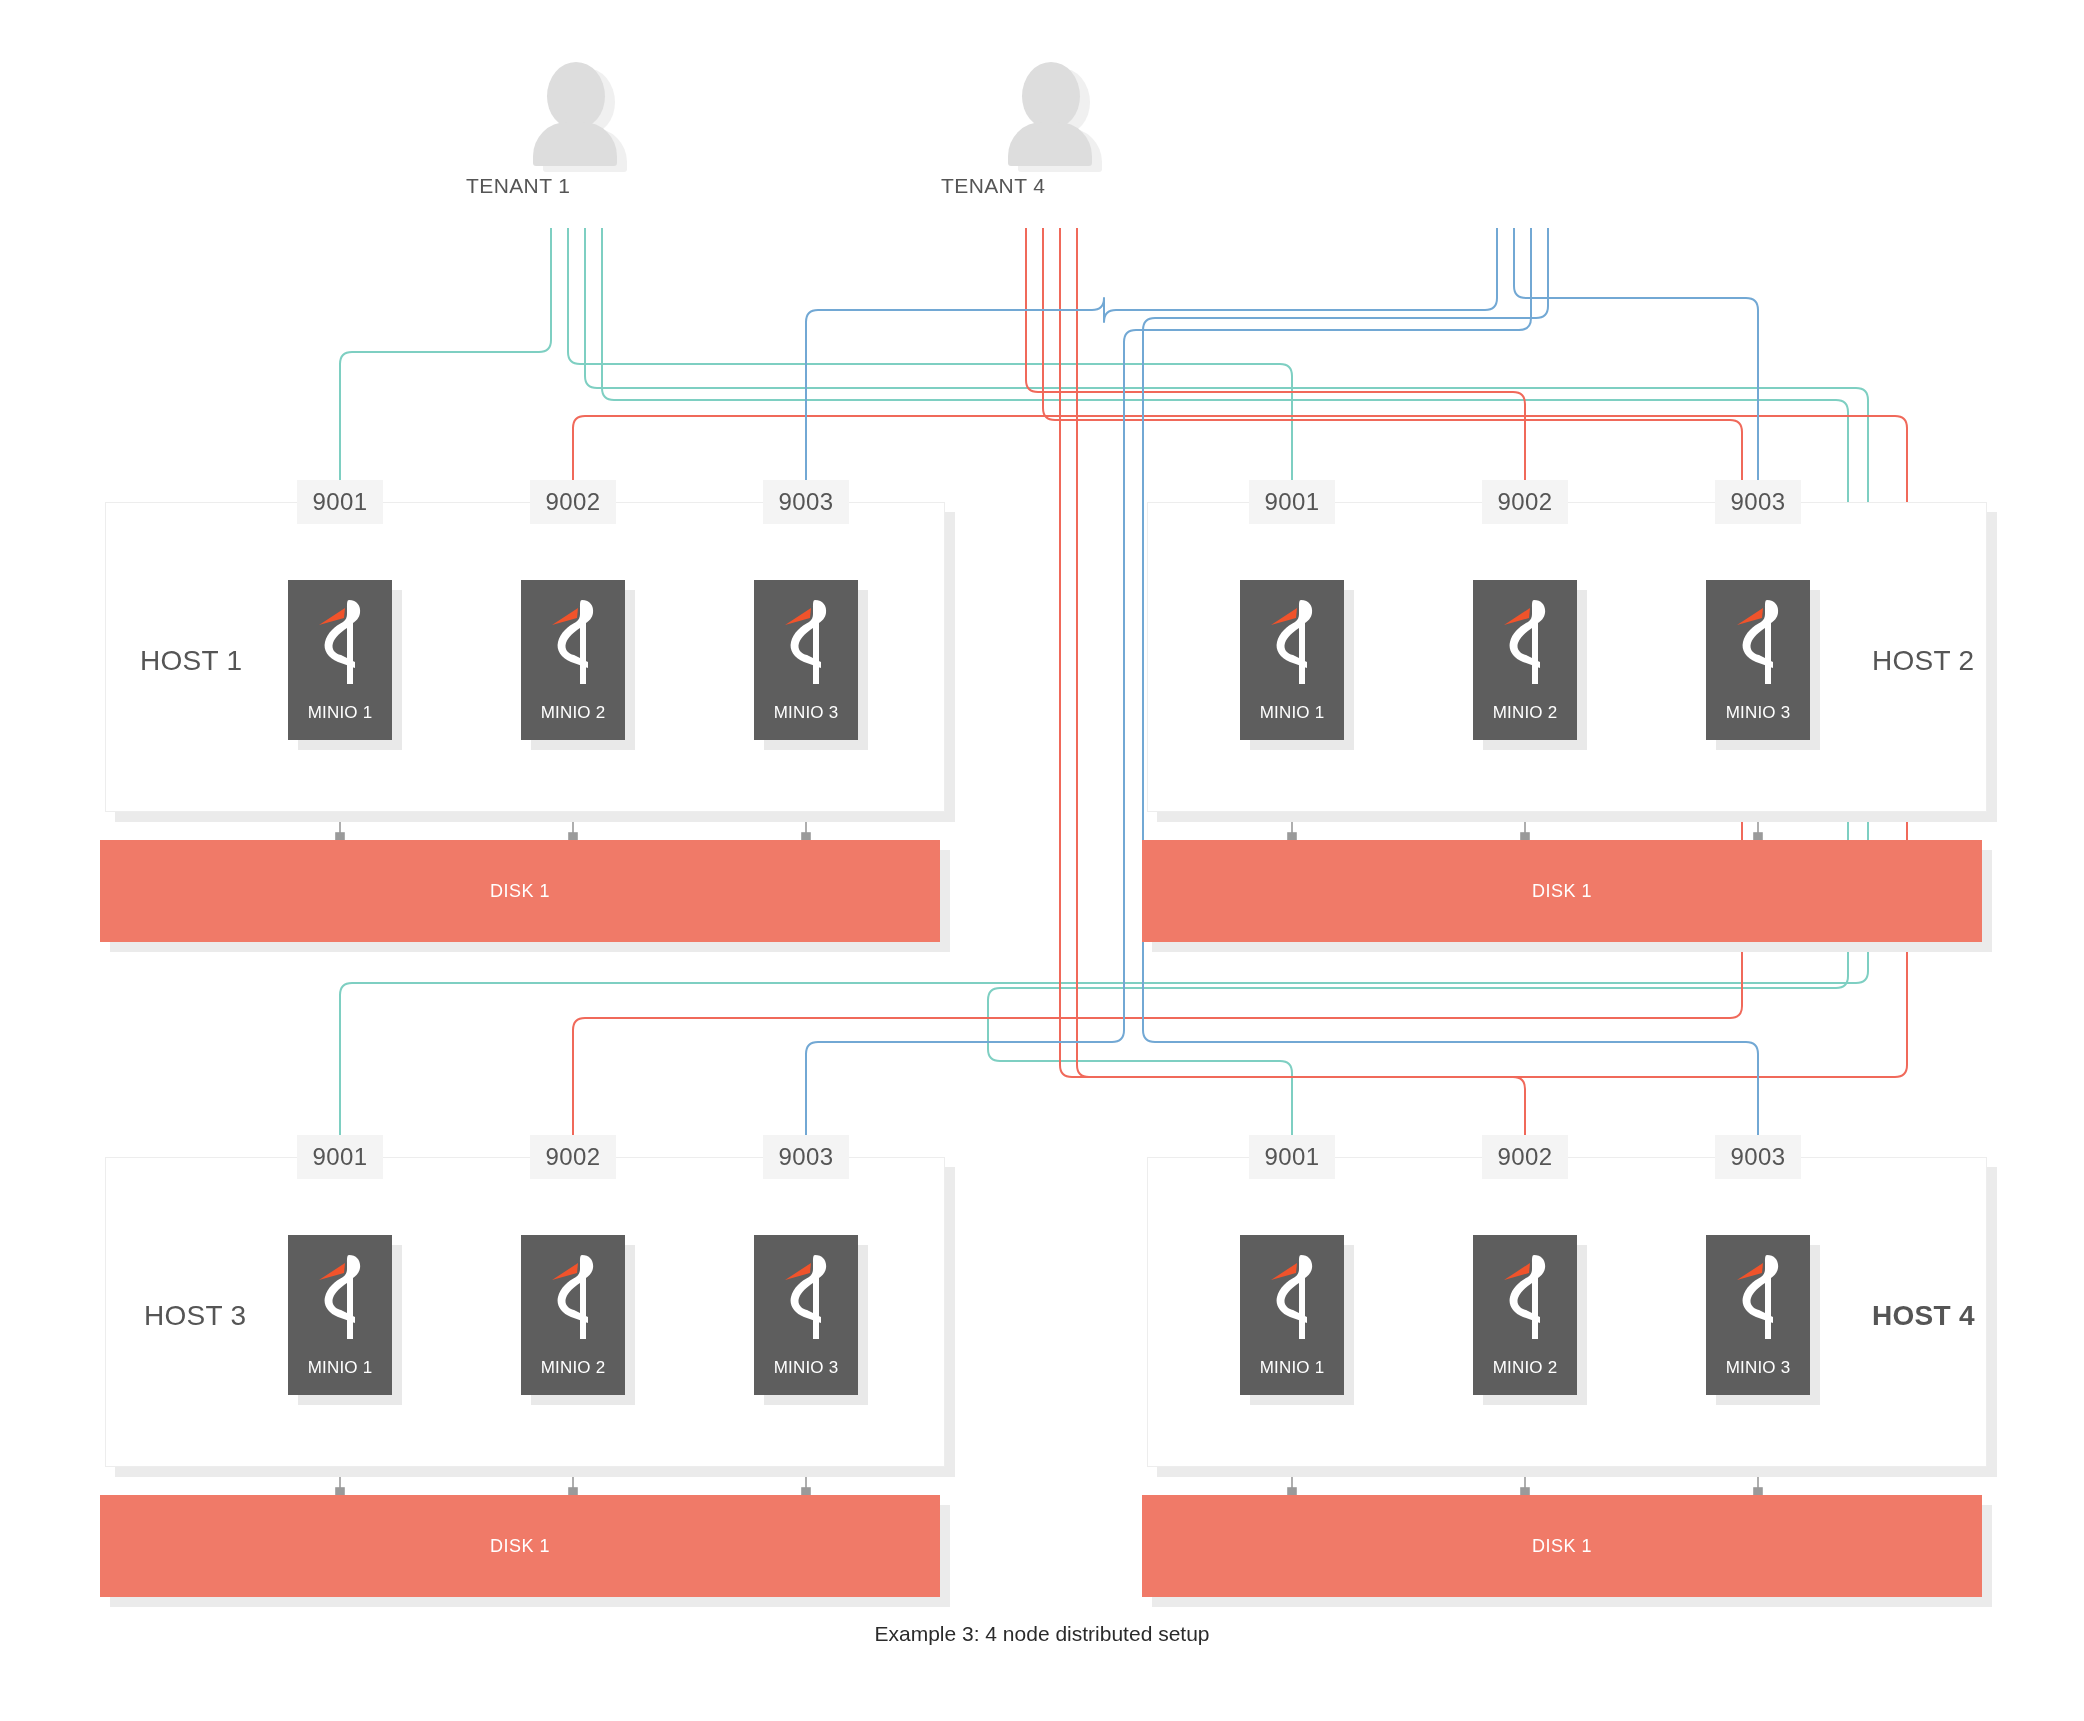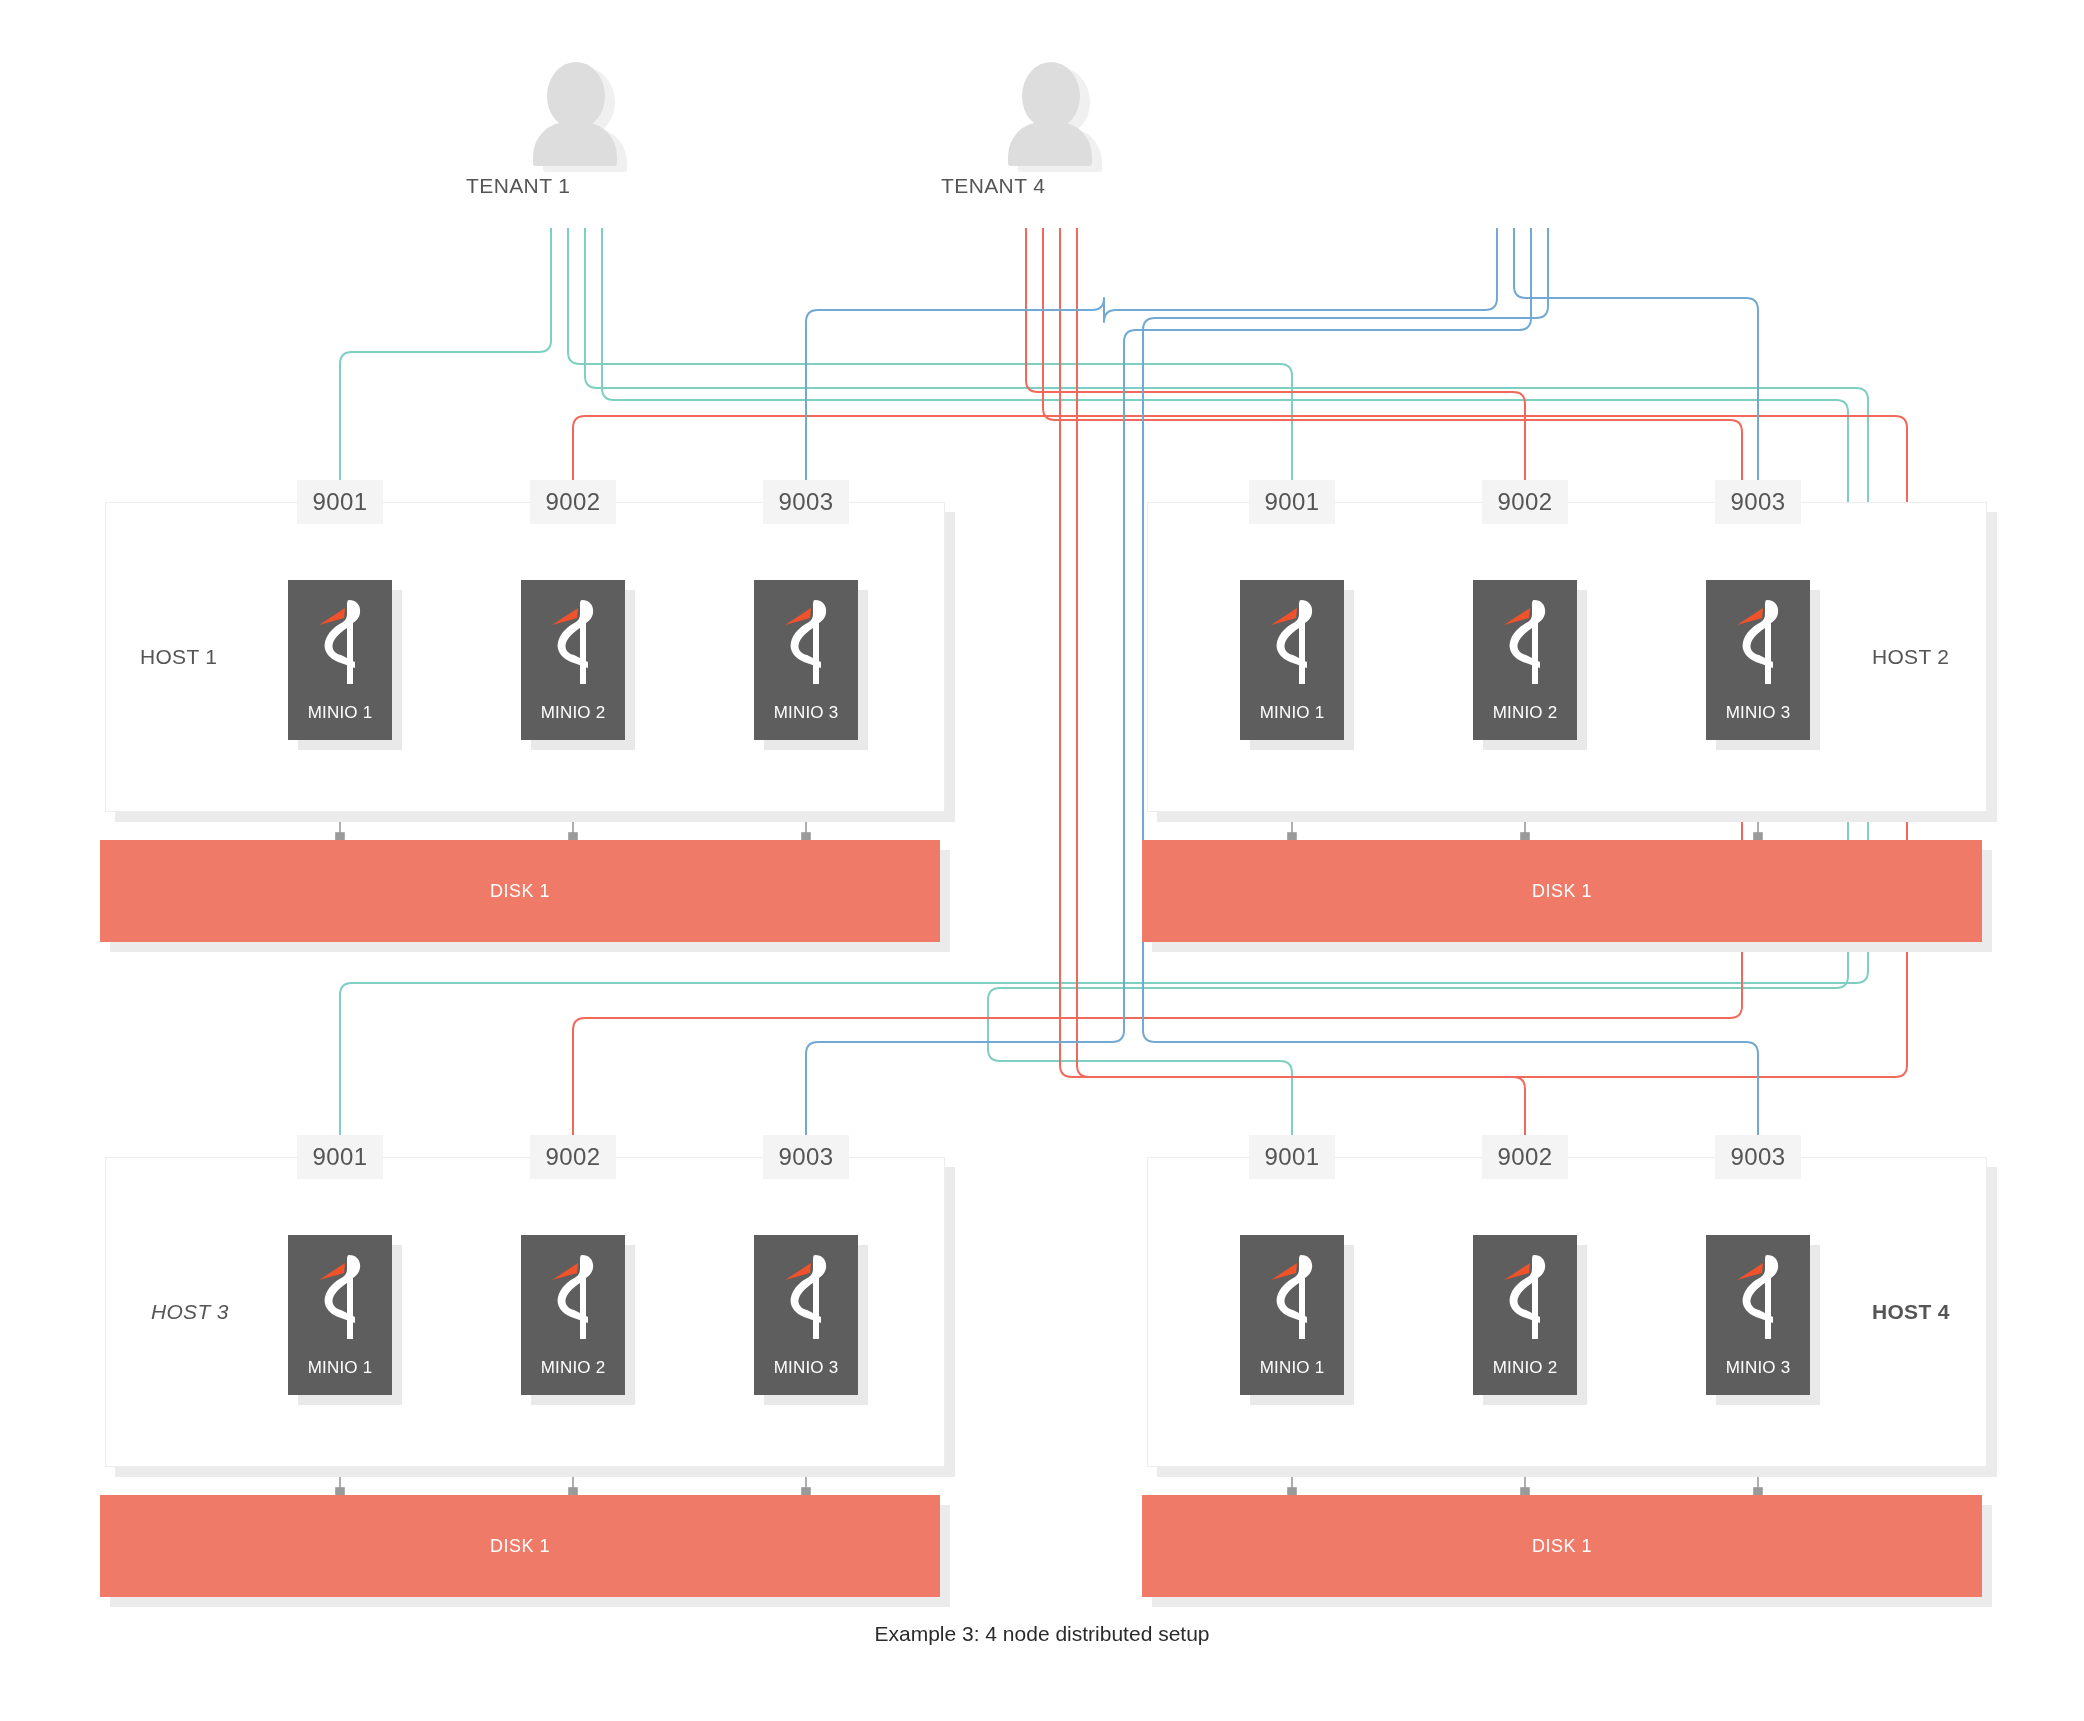--- a/index.html
+++ b/index.html
@@ -88,21 +88,21 @@
     box-sizing: border-box;
     background: #ffffff;
     border: 1px solid #ededed;
   }
   .host-shadow {
     position: absolute;
     background: #ebebeb;
   }
   .host-label {
     position: absolute;
-    font-size: 21px;
+    font-size: 28px;
     color: #555555;
     white-space: nowrap;
     letter-spacing: 0.3px;
   }
   
   .port {
     position: absolute;
     width: 86px;
     height: 44px;
     background: #f4f4f4;
@@ -377,21 +377,21 @@
       <path d="M34 16 L8 33 L33 26 Z" fill="#f0532b"></path>
     </svg>
     <div class="minio-label">MINIO 3</div>
   </div>
 
   <div class="disk-shadow" style="left:1152px; top:850px; width:840px; height:102px;"></div>
   <div class="disk" style="left:1142px; top:840px; width:840px; height:102px;">DISK 1</div>
 
   <div class="host-shadow" style="left:115px; top:1167px; width:840px; height:310px;"></div>
   <div class="host" style="left:105px; top:1157px; width:840px; height:310px;"></div>
-  <div class="host-label" style="left:151px; top:1300px;font-style:italic;">HOST 3</div>
+  <div class="host-label" style="left:144px; top:1300px;">HOST 3</div>
 
   <div class="port" style="left:297px; top:1135px;">9001</div>
   <div class="port" style="left:530px; top:1135px;">9002</div>
   <div class="port" style="left:763px; top:1135px;">9003</div>
 
   <div class="minio-shadow" style="left:298px; top:1245px; width:104px; height:160px;"></div>
   <div class="minio" style="left:288px; top:1235px;">
     <svg width="58" height="100" viewBox="0 0 58 100">
       <path d="M38 8 C46 8 50 14 49 21 C48.3 26 45 29 42 31 L42 92 L36 92 L36 36 C30 40 24 45 22 51 C20 57 24 62 30 63 L44 70 L44 76 L27 70 C17 66 12 58 14 50 C16 41 24 34 32 30 C35 28 36 25 36 22 L36 16 C36 11 36 8 38 8 Z" fill="#ffffff"></path>
       <path d="M34 16 L8 33 L33 26 Z" fill="#f0532b"></path>

